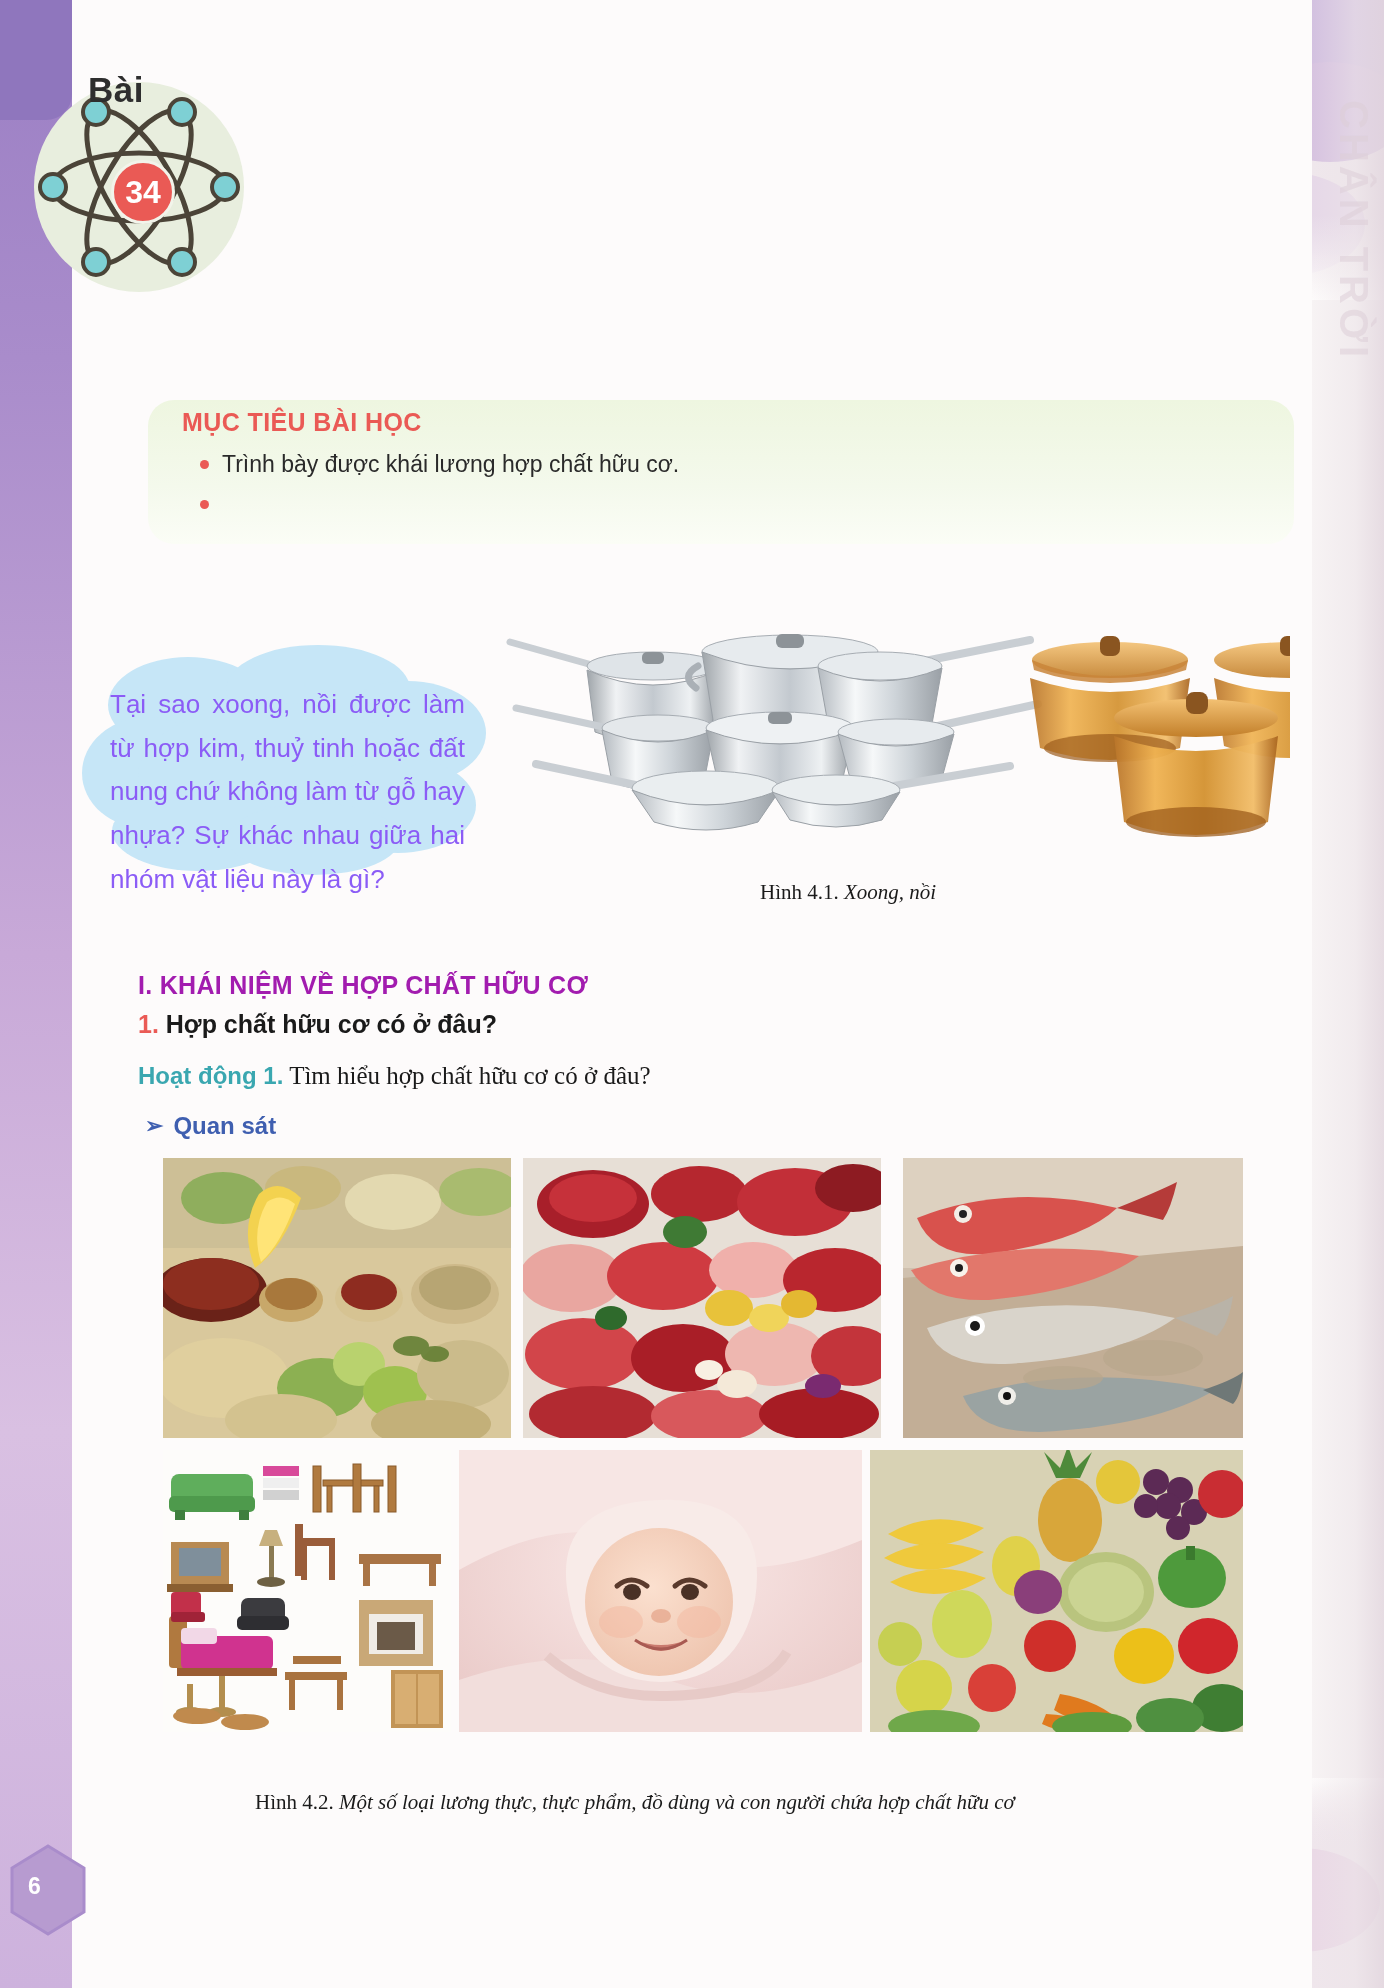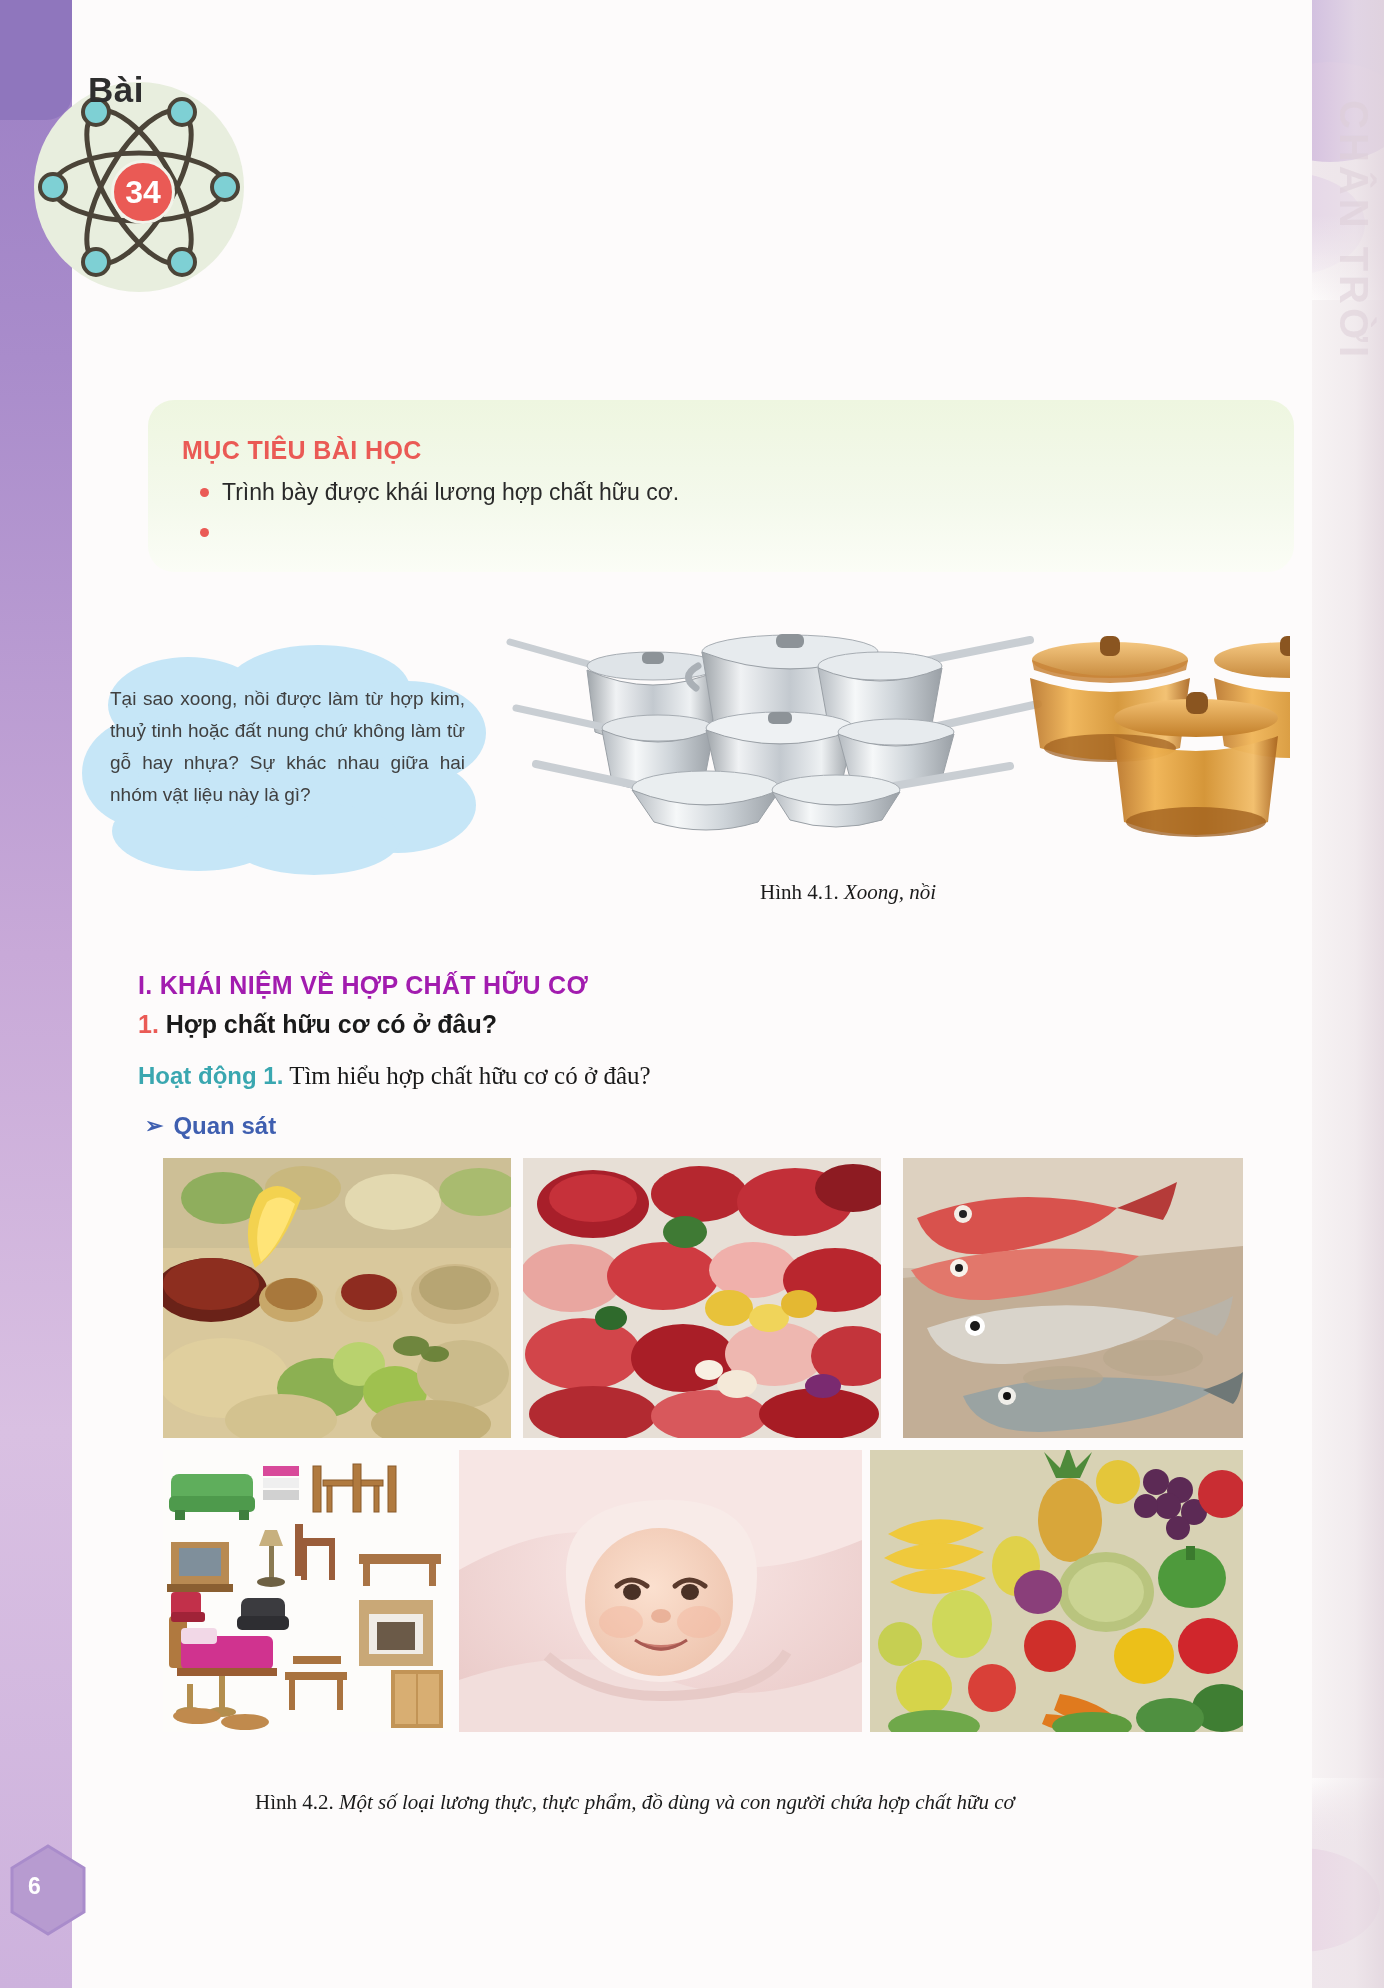--- a/index.html
+++ b/index.html
@@ -130,21 +130,21 @@
   }
 
   
   .goals {
     position: absolute;
     left: 148px;
     top: 400px;
     width: 1146px;
     background: linear-gradient(180deg, #eef6e0 0%, #f4f9ec 60%, #fbfdf6 100%);
     border-radius: 26px;
-    padding: 36px 34px 26px 34px;
+    padding: 8px 34px 26px 34px;
     box-sizing: border-box;
   }
   .goals h3 {
     margin: 0 0 12px 0;
     color: #ea5a55;
     font-size: 25px;
     font-weight: bold;
     letter-spacing: 0.4px;
   }
   .goal-item {
@@ -171,23 +171,23 @@
     top: 645px;
     width: 420px;
     height: 230px;
   }
   .cloud-bg { position: absolute; inset: 0; }
   .cloud-text {
     position: absolute;
     left: 32px;
     top: 38px;
     width: 355px;
-    font-size: 19px;
+    font-size: 26px;
     line-height: 1.68;
-    color: #404040;
+    color: #8b5cf6;
     text-align: justify;
   }
 
   
   .fig41 {
     position: absolute;
     left: 490px;
     top: 600px;
     width: 800px;
     height: 250px;

